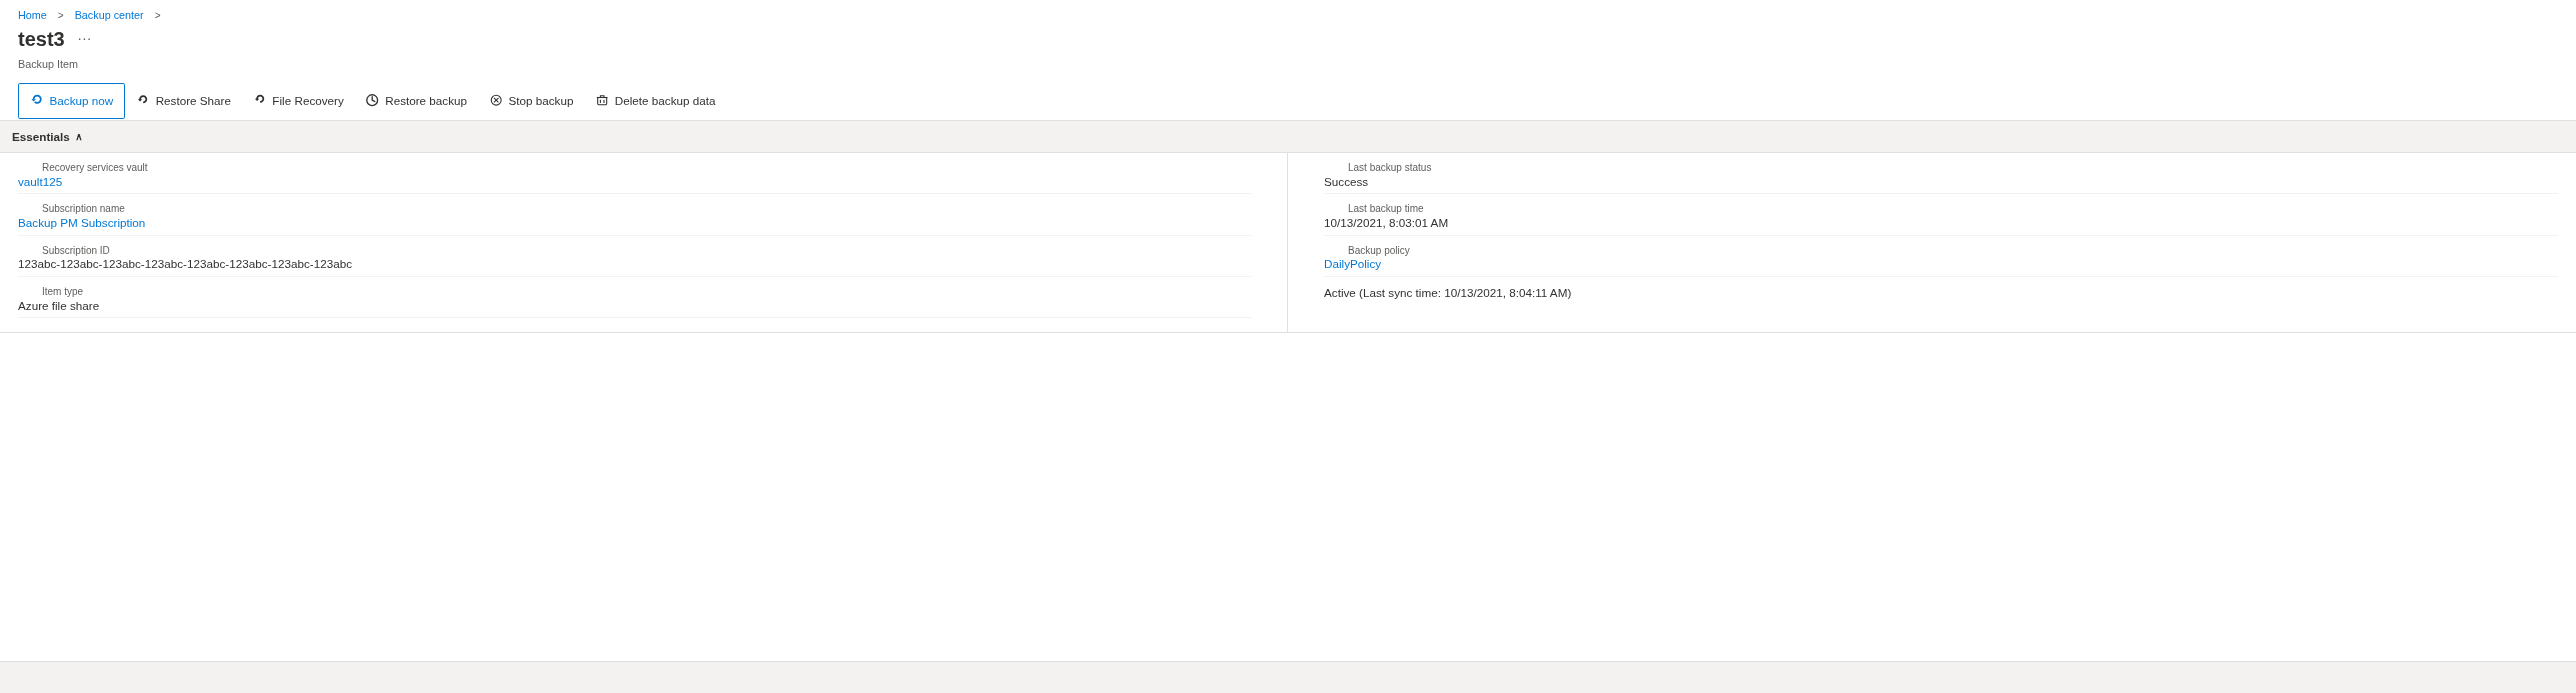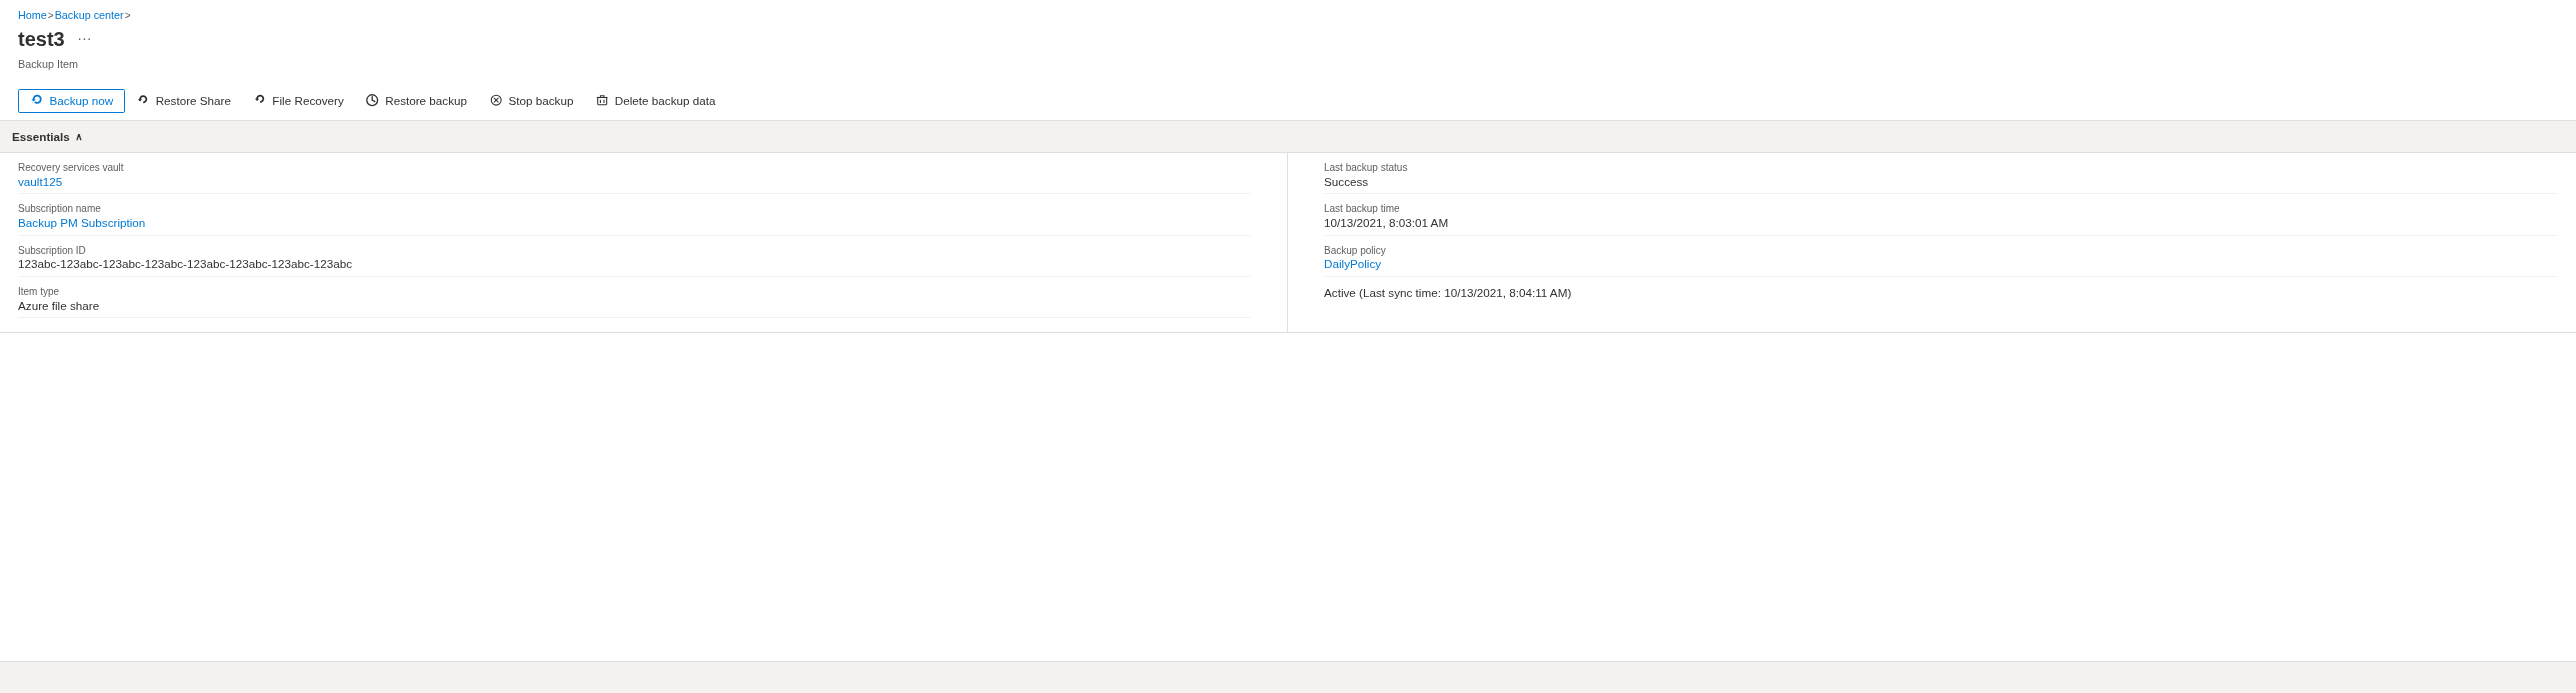--- a/index.html
+++ b/index.html
@@ -8,21 +8,21 @@
       font-size: 11.7px;
       color: #323130;
       background: #fff;
     }
     .breadcrumb {
       display: flex;
       align-items: flex-end;
       padding: 9px 18px 3.6px 18px;
       font-size: 10.8px;
       color: #605e5c;
-      gap: 1px;
+      gap: 11px;
     }
     .breadcrumb a {
       color: #0078d4;
       text-decoration: none;
       cursor: pointer;
     }
     .breadcrumb-sep { color: #605e5c; font-size: 10px; }
 
     .page-header {
       padding: 3.6px 18px 7.2px 18px;
@@ -60,21 +60,21 @@
       align-items: center;
       gap: 5.4px;
       padding: 5.4px 10.8px;
       border: none;
       background: transparent;
       color: #323130;
       font-size: 11.7px;
       cursor: pointer;
       border-radius: 1.8px;
       white-space: nowrap;
-      height: 24px;
+      height: 36px;
     }
     .toolbar-btn.primary-btn {
       border: 1.8px solid #0078d4;
       color: #0078d4;
     }
     .toolbar-btn .btn-icon {
       font-size: 13.5px;
       display: flex;
       align-items: center;
     }
@@ -104,20 +104,21 @@
 
     .info-row {
       padding: 9px 0 5.4px 0;
       border-bottom: 0.9px solid #f3f2f1;
     }
     .info-row:last-child { border-bottom: none; }
     .info-label {
       font-size: 10px;
       color: #605e5c;
       margin-bottom: 1.8px;
+      margin-left: 24px;
     }
     .info-value {
       font-size: 11.7px;
       color: #323130;
       font-weight: 400;
     }
     .info-value.link {
       color: #0078d4;
       cursor: pointer;
       text-decoration: none;

